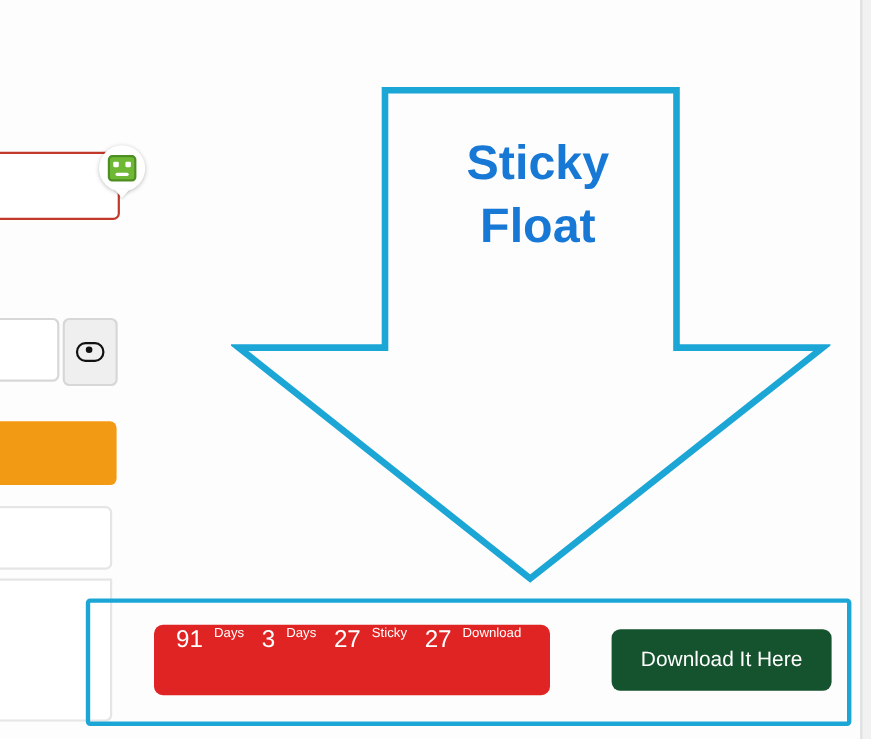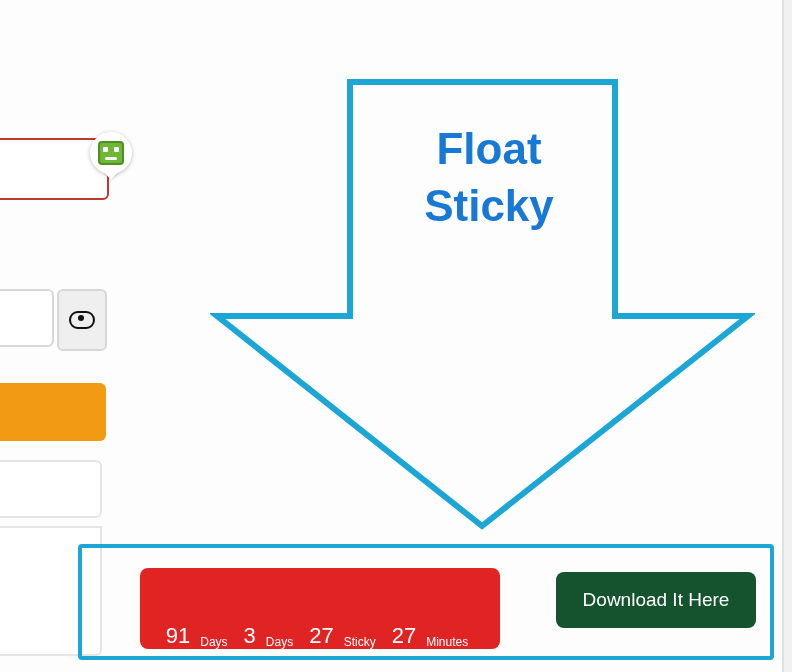--- a/index.html
+++ b/index.html
@@ -18,21 +18,21 @@
   .eye:before{content:"";position:absolute;top:2px;left:7px;width:6px;height:6px;background:#111;border-radius:50%}
   .e3{left:-200px;top:383px;width:306px;height:58px;background:#f39a15;border:none}
   .e4{left:-200px;top:460px;width:302px;height:58px;border:2px solid #e5e5e5}
   .e5{left:-200px;top:526px;width:302px;height:130px;border:2px solid #e5e5e5;border-radius:0 0 6px 6px}
   
   .arrow-svg{position:absolute;left:210px;top:70px;width:545px;height:464px}
   .arrow-label{position:absolute;left:359px;top:120px;width:260px;text-align:center;color:#1878d6;font-weight:600;font-size:44px;line-height:1.3}
   
   .sticky-outline{position:absolute;left:78px;top:544px;width:696px;height:116px;border:4px solid #1ba6d6;border-radius:4px;box-sizing:border-box}
   
-  .countdown{position:absolute;left:140px;top:568px;width:360px;height:81px;background:#e02424;border-radius:8px;color:#fff;display:flex;align-items:flex-end;justify-content:center;gap:10px;font-family:Segoe UI,Arial,sans-serif}
+  .countdown{position:absolute;left:140px;top:568px;width:360px;height:64px;background:#e02424;border-radius:8px;color:#fff;display:flex;align-items:flex-start;justify-content:center;gap:10px;font-family:Segoe UI,Arial,sans-serif}
   .cd-num{font-size:22px;font-weight:500}
   .cd-lab{font-size:12px;font-weight:400;margin-right:6px}
   
   .dl-btn{position:absolute;left:556px;top:572px;width:200px;height:56px;background:#14532d;border:none;border-radius:8px;color:#fff;font-size:19px;font-weight:400;display:flex;align-items:center;justify-content:center;cursor:pointer}
   
   .scroll-edge{position:absolute;right:0;top:0;width:8px;height:100%;background:#f1f1f1;border-left:2px solid #e0e0e0}
 </style>
 </head>
 <body>
 
@@ -45,34 +45,34 @@
   <span class="eye"></span>
 </div>
 <div class="el e3"></div>
 <div class="el e4"></div>
 <div class="el e5"></div>
 
 <svg class="arrow-svg" viewBox="0 0 545 464">
   <path d="M140 12 H405 V246 H538 L272 456 L7 246 H140 Z" fill="none" stroke="#1ba6d6" stroke-width="6" stroke-linejoin="miter"></path>
 </svg>
 <div class="arrow-label">
+  <div>Sticky</div>
   <div>Float</div>
-  <div>Sticky</div>
 </div>
 
 <div class="sticky-outline"></div>
 
 <div class="countdown">
   <span class="cd-num">91</span>
   <span class="cd-lab">Days</span>
   <span class="cd-num">3</span>
   <span class="cd-lab">Days</span>
   <span class="cd-num">27</span>
   <span class="cd-lab">Sticky</span>
   <span class="cd-num">27</span>
-  <span class="cd-lab">Minutes</span>
+  <span class="cd-lab">Download</span>
 </div>
 
 <button class="dl-btn">
   <span>Download It Here</span>
 </button>
 
 <div class="scroll-edge"></div>
 
 </body></html>

